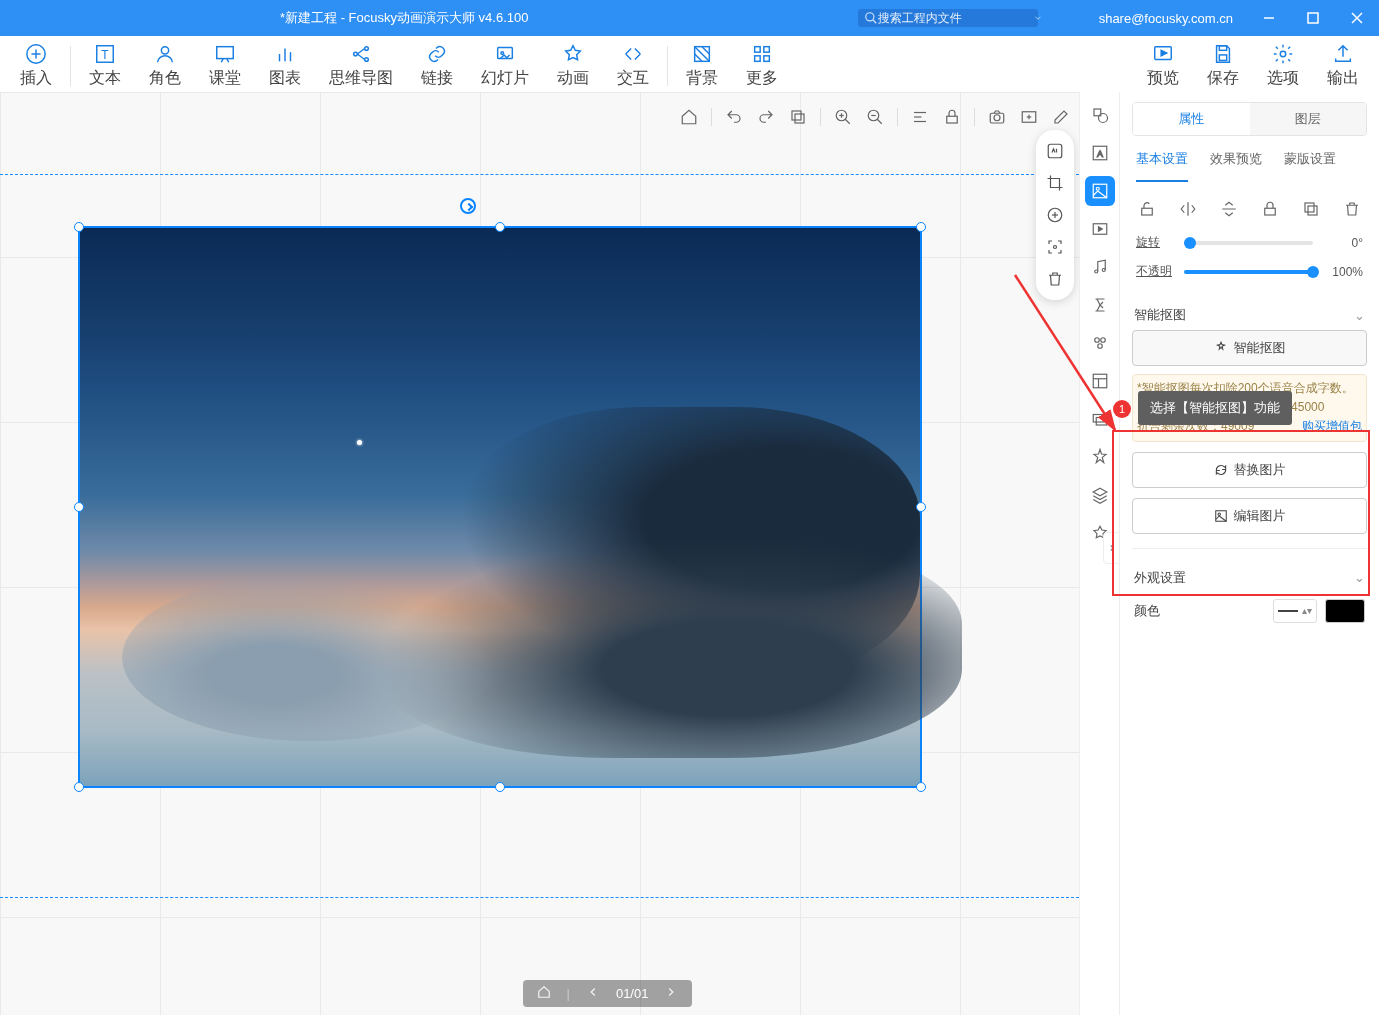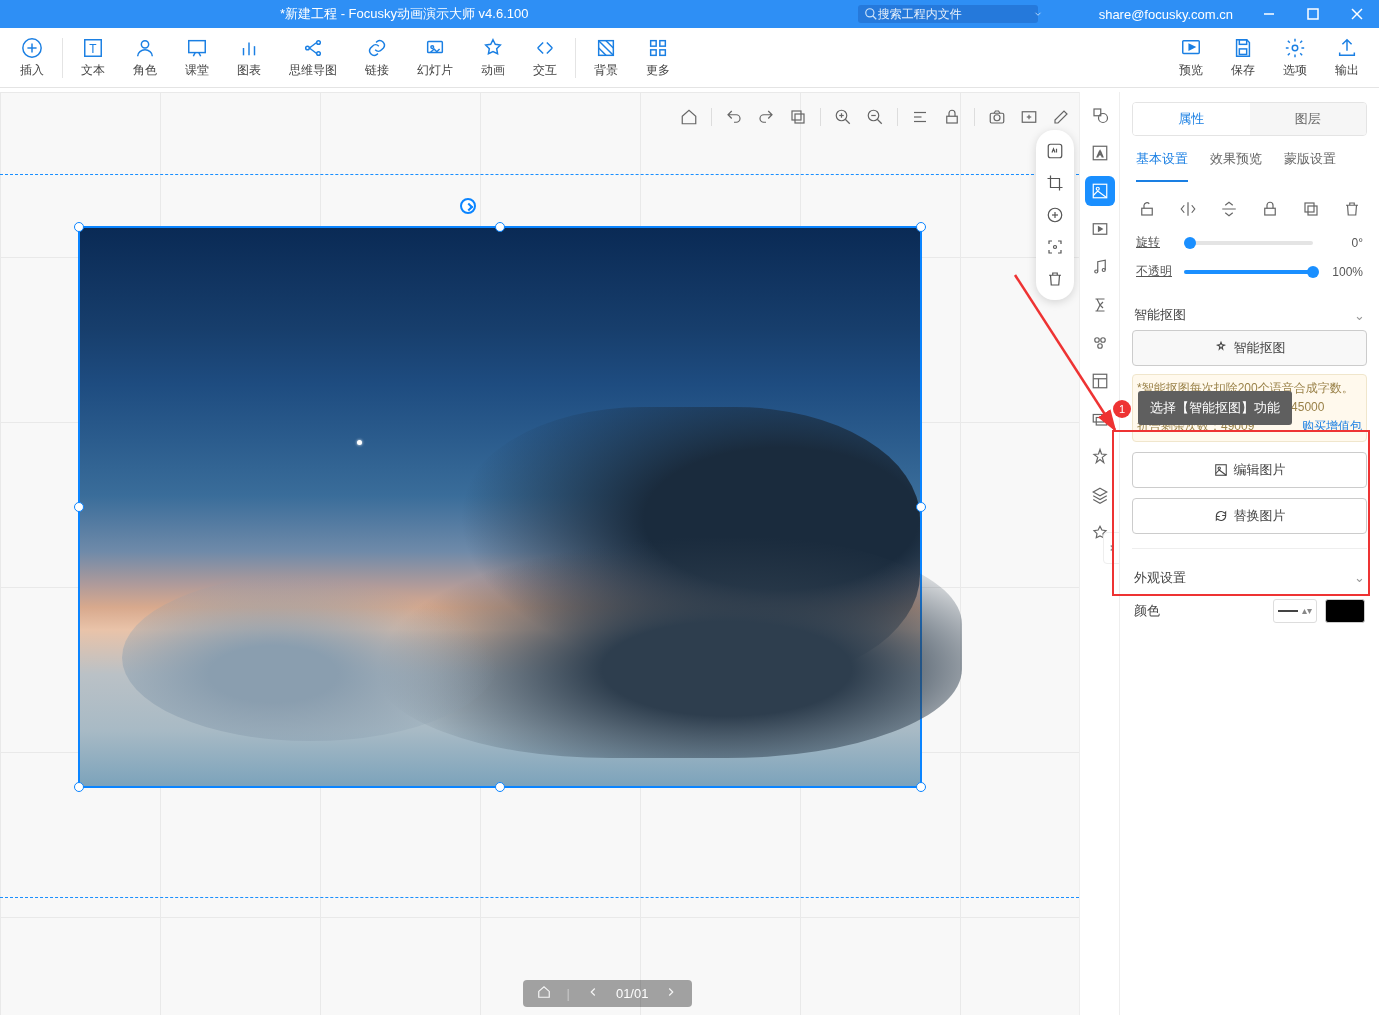--- a/index.html
+++ b/index.html
@@ -1,33 +1,33 @@
 <!DOCTYPE html>
 <html><head>
 <meta charset="utf-8">
 <style>
 * { margin: 0; padding: 0; box-sizing: border-box; font-family: "Microsoft YaHei", -apple-system, sans-serif; }
 body { width: 1379px; height: 1015px; background: #fff; overflow: hidden; position: relative; }
 
 
-.titlebar { height: 28px; background: #2e8ff5; display: flex; align-items: center; color: #fff; font-size: 13px; }
+.titlebar { height: 36px; background: #2e8ff5; display: flex; align-items: center; color: #fff; font-size: 13px; }
 .titlebar .title { flex: 1; text-align: left; padding-left: 280px; }
 .search-wrap { display: flex; align-items: center; background: #2579db; border-radius: 3px; padding: 2px 6px; width: 180px; }
 .search-wrap input { background: transparent; border: none; color: #fff; font-size: 12px; flex: 1; outline: none; }
 .search-wrap input::placeholder { color: #e5effa; }
 .titlebar .user { padding: 0 14px; font-size: 13px; margin-left: 47px; }
 .win-btns { display: flex; }
 .win-btn { width: 44px; height: 32px; display: flex; align-items: center; justify-content: center; cursor: pointer; }
 .win-btn svg { stroke: #fff; fill: none; }
 
 
 .toolbar { height: 60px; border-bottom: 1px solid #e4e4e4; display: flex; align-items: center; padding: 0 6px; }
 .tb-item { display: flex; flex-direction: column; align-items: center; justify-content: center; padding: 4px 14px; cursor: pointer; color: #1a7fe3; }
 .tb-item .ico { width: 24px; height: 24px; display: flex; align-items: center; justify-content: center; }
-.tb-item .lbl { font-size: 12px; color: #444; margin-top: 2px; }
+.tb-item .lbl { font-size: 16px; color: #444; margin-top: 2px; }
 .tb-sep { width: 1px; height: 40px; background: #e4e4e4; margin: 0 4px; }
 .tb-spacer { flex: 1; }
 
 
 .canvas-topbar { position: absolute; top: 101px; right: 300px; display: flex; gap: 12px; padding: 6px 8px; }
 .ctb-ico { width: 20px; height: 20px; color: #666; cursor: pointer; display:flex; align-items:center; justify-content:center;}
 .ctb-sep { width: 1px; height: 18px; background: #ddd; align-self: center; }
 
 
 .canvas { position: absolute; top: 92px; left: 0; right: 300px; bottom: 0; background: #f8f8f8; }
@@ -605,31 +605,31 @@
     </button>
     <div class="info-box">
       <div>*智能抠图每次扣除200个语音合成字数。</div>
       <div><span>当前剩余字数：</span><span>9801860/15945000</span></div>
       <div><span>折合剩余次数：</span><span>49009</span><span class="link">购买增值包</span></div>
     </div>
   </div>
 
   <button class="btn-outline">
     <svg width="14" height="14" viewBox="0 0 24 24" fill="none" stroke="currentColor" stroke-width="1.8">
+        <path d="M4 12a8 8 0 0 1 14-5l2-2v6h-6M20 12a8 8 0 0 1-14 5l-2 2v-6h6"></path>
+      </svg>
+    <span>替换图片</span>
+  </button>
+  <button class="btn-outline">
+    <svg width="14" height="14" viewBox="0 0 24 24" fill="none" stroke="currentColor" stroke-width="1.8">
         <rect x="3" y="3" width="18" height="18"></rect>
         <circle cx="9" cy="9" r="2"></circle>
         <path d="M3 18l6-6 12 9"></path>
       </svg>
     <span>编辑图片</span>
-  </button>
-  <button class="btn-outline">
-    <svg width="14" height="14" viewBox="0 0 24 24" fill="none" stroke="currentColor" stroke-width="1.8">
-        <path d="M4 12a8 8 0 0 1 14-5l2-2v6h-6M20 12a8 8 0 0 1-14 5l-2 2v-6h6"></path>
-      </svg>
-    <span>替换图片</span>
   </button>
 
   <div class="divider"></div>
 
   <div class="sec-hdr">
     <span>外观设置</span>
     <span class="chev">⌄</span>
   </div>
   <div class="color-row">
     <span>颜色</span>

